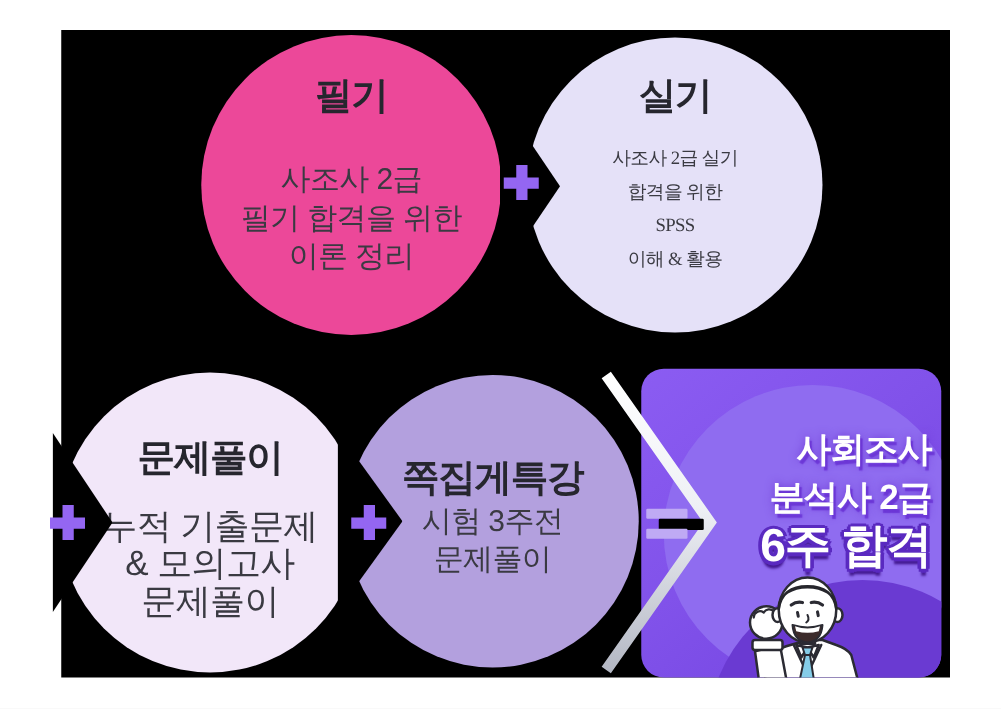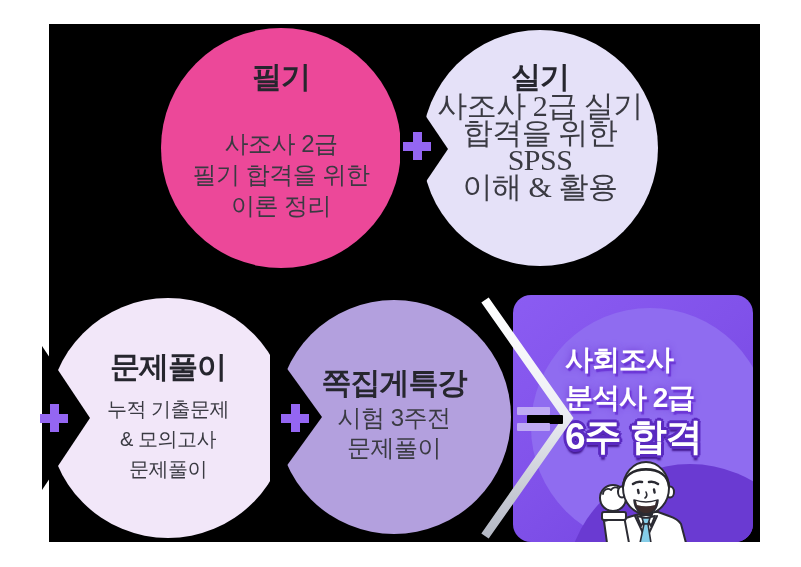--- a/index.html
+++ b/index.html
@@ -14,23 +14,23 @@
   .circle{position:absolute;border-radius:50%;display:flex;flex-direction:column;align-items:center;text-align:center;word-break:keep-all;}
   .c1{left:161px;top:28px;width:240px;height:240px;background:#ec4899;}
   .c2{left:422px;top:30px;width:236px;height:236px;background:#e5e1f8;font-family:Liberation Serif, serif;}
   .c3{left:48px;top:298px;width:240px;height:240px;background:#f2e7f9;}
   .c4{left:277px;top:300px;width:234px;height:234px;background:#b3a0de;}
   .c-title{font-size:30px;font-weight:800;color:#26262e;letter-spacing:-1px;line-height:30px;}
   .c-body{color:#3a3a42;letter-spacing:-0.5px;}
   .c1 .c-title{margin-top:34px;}
   .c1 .c-body{margin-top:36px;font-size:24px;line-height:31px;}
   .c2 .c-title{margin-top:32px;}
-  .c2 .c-body{font-size:30px;line-height:27px;text-align:center;}
+  .c2 .c-body{margin-top:22px;font-size:15px;line-height:27px;text-align:center;}
   .c3 .c-title{margin-top:54px;}
-  .c3 .c-body{margin-top:12px;font-size:20px;line-height:30px;}
+  .c3 .c-body{margin-top:24px;font-size:28px;line-height:30px;}
   .c4 .c-title{margin-top:68px;}
   .c4 .c-body{margin-top:5px;font-size:24px;line-height:30px;}
 
   
   .notch{position:absolute;background:#000000;clip-path:polygon(0 0,100% 50%,0 100%);}
   .n2{left:400px;top:78px;width:48px;height:142px;}
   .n3{left:42px;top:346px;width:48px;height:144px;}
   .n4{left:270px;top:345px;width:52px;height:144px;}
 
   
@@ -51,21 +51,21 @@
   
   .chevron{position:absolute;left:470px;top:288px;width:110px;height:260px;z-index:5;}
 
   
   .result-box{
     position:absolute;left:513px;top:295px;width:240px;height:247px;border-radius:18px;overflow:hidden;
     background:linear-gradient(140deg,#8b5cf2 0%,#8152ea 45%,#7243e0 100%);
   }
   .inner-circle{position:absolute;left:18px;top:13px;width:238px;height:238px;border-radius:50%;background:#8f6cf0;}
   .dark-circle{position:absolute;left:53px;top:169px;width:248px;height:248px;border-radius:50%;background:#6a3ad2;}
-  .result-text{position:absolute;left:52px;top:46px;width:192px;text-align:left;word-break:keep-all;}
+  .result-text{position:absolute;left:40px;top:46px;width:192px;text-align:right;word-break:keep-all;}
   .r-line{color:#ffffff;font-weight:800;letter-spacing:-1px;}
   .r-sub{font-size:28px;line-height:38px;text-shadow:0 0 7px rgba(106,53,210,0.9),2px 3px 1px #6d38d8;}
   .r-main{
     font-size:37px;line-height:44px;margin-top:-2px;
     text-shadow:-2px -2px 0 #5a2ac0,2px -2px 0 #5a2ac0,-2px 2px 0 #5a2ac0,2px 2px 0 #5a2ac0,
                 0 -3px 0 #5a2ac0,0 3px 0 #5a2ac0,-3px 0 0 #5a2ac0,3px 0 0 #5a2ac0,
                 0 5px 2px #42188f;
   }
   .mascot{position:absolute;left:72px;top:160px;width:130px;height:88px;}
 </style>

